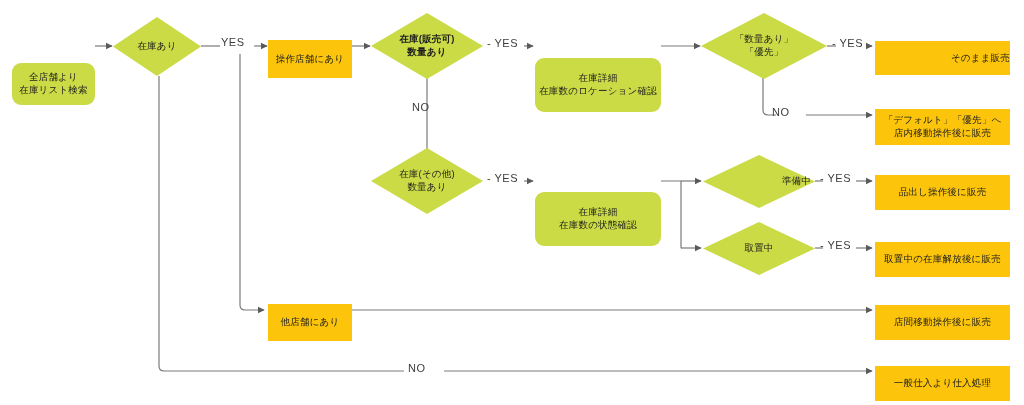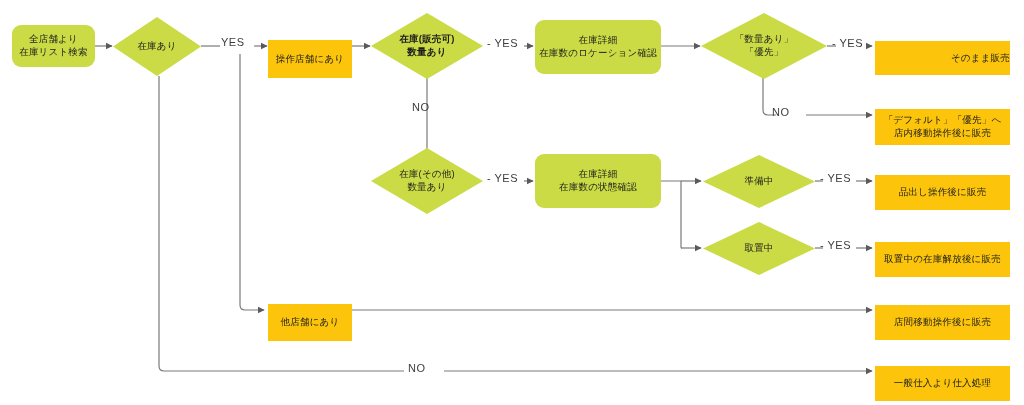--- a/index.html
+++ b/index.html
@@ -35,20 +35,21 @@
     color: #1c1c1c;
     font-size: 9.5px;
     line-height: 1.35;
     letter-spacing: 0.2px;
     white-space: pre-line;
     z-index: 2;
   }
   .node-rounded {
     background: #cadb45;
     border-radius: 9px;
+    margin-top: 38px;
   }
   .node-box {
     background: #fcc50b;
     border-radius: 0;
     margin-top: 12px;
   }
   .node-diamond {
     background: transparent;
   }
   .node-diamond .diamond-shape {
@@ -173,21 +174,21 @@
     <span class="diamond-shape"></span>
     <span class="diamond-label">在庫(その他)
 数量あり</span>
   </div>
 
   <div class="node node-rounded" style="left:535px; top:154px; width:126px; height:54px;">
     <span>在庫詳細
 在庫数の状態確認</span>
   </div>
 
-  <div class="node node-diamond" style="left:703px; top:155px; width:112px; height:53px;">
+  <div class="node node-diamond" style="left:703px; top:155px; width:112px; height:53px;justify-content:flex-end;">
     <span class="diamond-shape"></span>
     <span class="diamond-label">準備中</span>
   </div>
 
   <div class="node node-box" style="left:875px; top:163px; width:135px; height:35px;">
     <span>品出し操作後に販売</span>
   </div>
 
   <div class="node node-diamond" style="left:703px; top:222px; width:112px; height:53px;">
     <span class="diamond-shape"></span>

